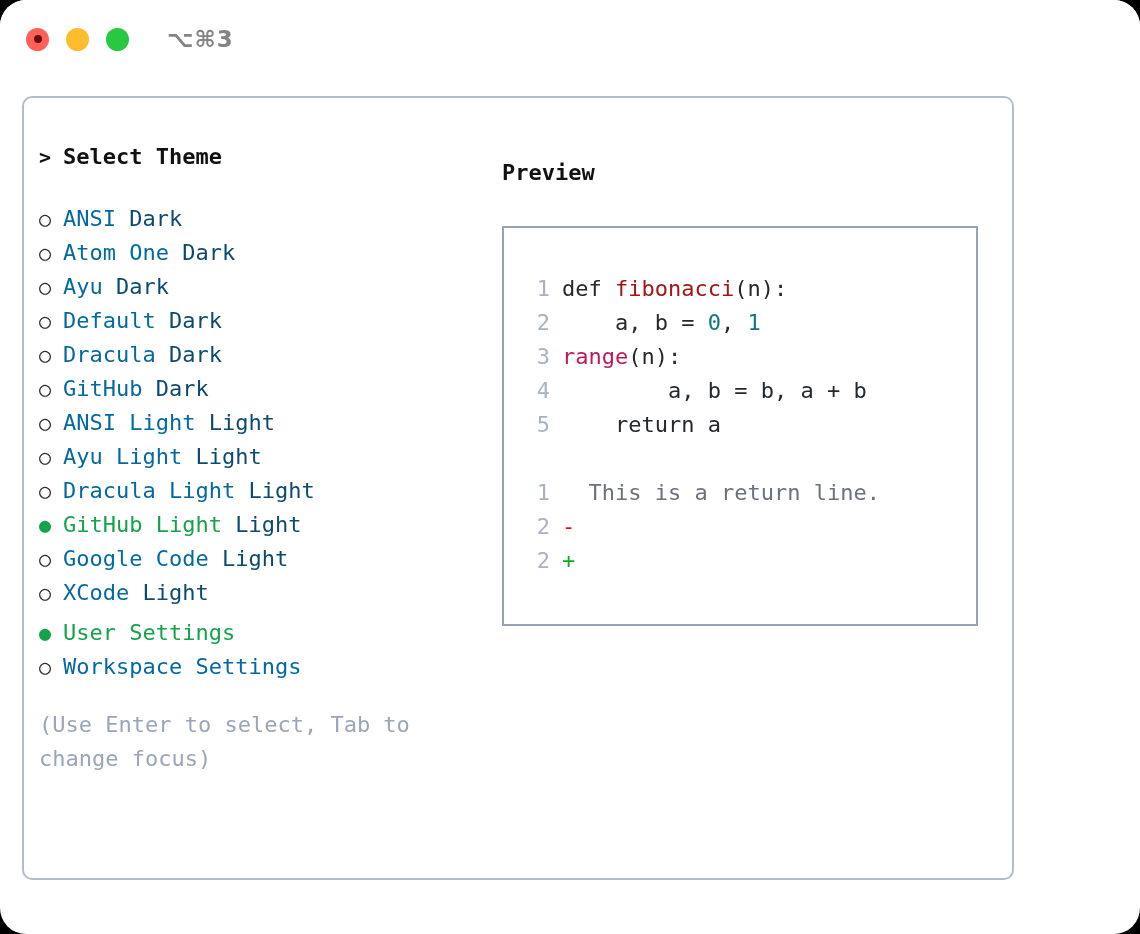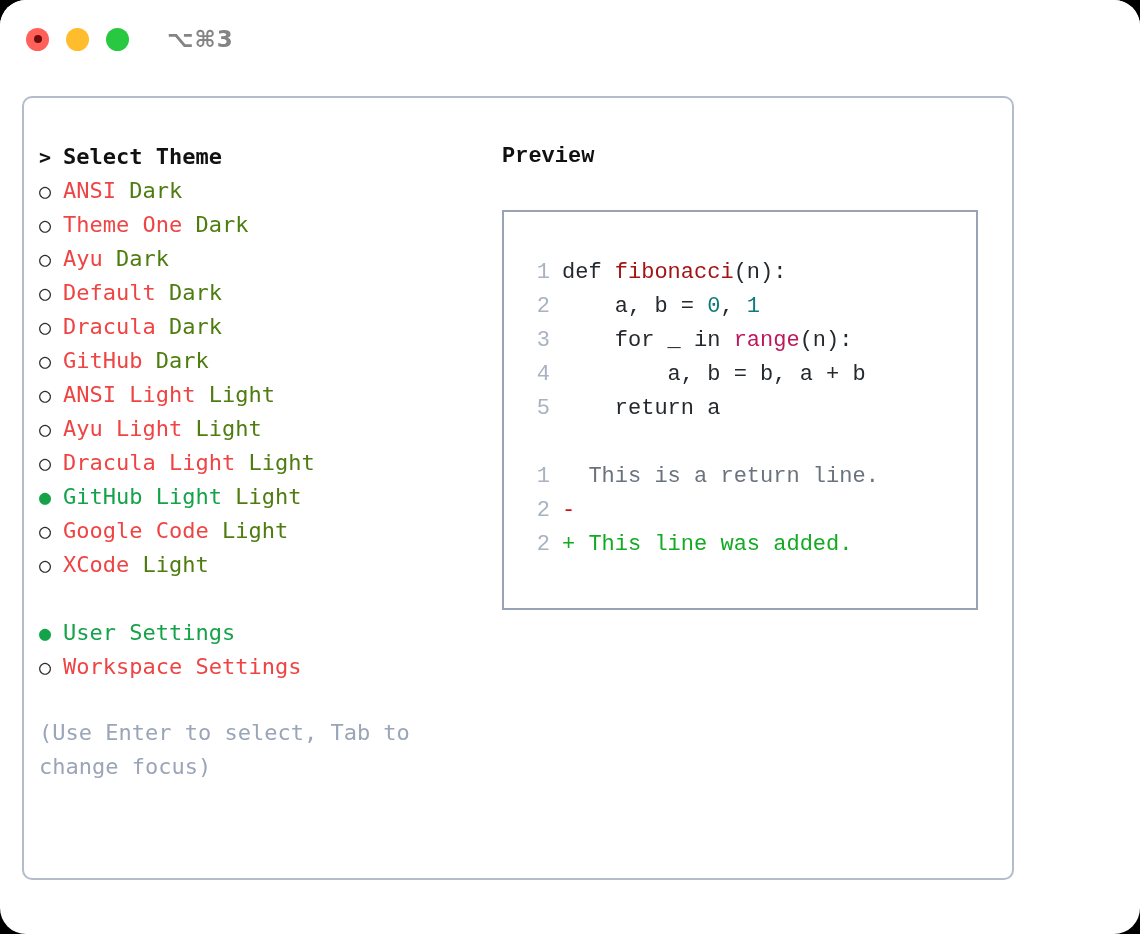--- a/index.html
+++ b/index.html
@@ -78,39 +78,38 @@
     display: inline-block;
     width: 24px;
     flex: 0 0 24px;
     text-align: left;
     font-size: 20px;
   }
   .marker.unselected { color: #2c2c2c; }
   .marker.selected   { color: #14a349; }
   .marker.caret      { color: #111111; font-weight: bold; }
   .marker.blank      { color: transparent; }
-  .label        { color: #ef4444; }
+  .label        { color: #0369a1; }
   .label.accent { color: #14a349; }
   .label.head   { color: #111111; font-weight: bold; }
-  .variant      { color: #4d7c0f; }
+  .variant      { color: #0c4a6e; margin-top: 28px; }
   .spacer-row   { height: 34px; }
   .hint {
-    margin-top: 28px;
+    margin-top: 20px;
     width: 405px;
     font-size: 22px;
     line-height: 34px;
     color: #9aa5b8;
     white-space: normal;
   }
   
   #right-col {
     position: absolute;
-    left: 478px; top: 46px;
+    left: 478px; top: 62px;
     width: 500px;
-    font-family: Liberation Mono, monospace;
   }
   #preview-title {
     font-size: 22px;
     font-weight: bold;
     color: #111111;
     height: 34px;
   }
   #preview-box {
     margin-top: 32px;
     width: 476px;
@@ -162,21 +161,21 @@
 
   <div id="panel">
     <div id="panel-inner">
 
       <div id="left-col">
         <div class="row">
           <span class="marker caret">&gt;</span><span class="label head">Select Theme</span>
         </div>
         <div id="theme-rows">
             <div class="row"><span class="marker unselected">○</span><span class="label">ANSI</span><span class="label"> </span><span class="variant">Dark</span></div>
-            <div class="row"><span class="marker unselected">○</span><span class="label">Theme One</span><span class="label"> </span><span class="variant">Dark</span></div>
+            <div class="row"><span class="marker unselected">○</span><span class="label">Atom One</span><span class="label"> </span><span class="variant">Dark</span></div>
             <div class="row"><span class="marker unselected">○</span><span class="label">Ayu</span><span class="label"> </span><span class="variant">Dark</span></div>
             <div class="row"><span class="marker unselected">○</span><span class="label">Default</span><span class="label"> </span><span class="variant">Dark</span></div>
             <div class="row"><span class="marker unselected">○</span><span class="label">Dracula</span><span class="label"> </span><span class="variant">Dark</span></div>
             <div class="row"><span class="marker unselected">○</span><span class="label">GitHub</span><span class="label"> </span><span class="variant">Dark</span></div>
             <div class="row"><span class="marker unselected">○</span><span class="label">ANSI Light</span><span class="label"> </span><span class="variant">Light</span></div>
             <div class="row"><span class="marker unselected">○</span><span class="label">Ayu Light</span><span class="label"> </span><span class="variant">Light</span></div>
             <div class="row"><span class="marker unselected">○</span><span class="label">Dracula Light</span><span class="label"> </span><span class="variant">Light</span></div>
             <div class="row"><span class="marker selected">●</span><span class="label accent">GitHub Light</span><span class="label"> </span><span class="variant">Light</span></div>
             <div class="row"><span class="marker unselected">○</span><span class="label">Google Code</span><span class="label"> </span><span class="variant">Light</span></div>
             <div class="row"><span class="marker unselected">○</span><span class="label">XCode</span><span class="label"> </span><span class="variant">Light</span></div>
@@ -191,28 +190,28 @@
 
         <div class="hint">(Use Enter to select, Tab to change focus)</div>
       </div>
 
       <div id="right-col">
         <div id="preview-title">Preview</div>
         <div id="preview-box">
           <div id="code-rows">
               <div class="code-row"><span class="lineno">1</span><span class="code-text">def </span><span class="tok-fn">fibonacci</span><span class="code-text">(n):</span></div>
               <div class="code-row"><span class="lineno">2</span><span class="code-text">    a, b = </span><span class="tok-num">0</span><span class="code-text">, </span><span class="tok-num">1</span></div>
-              <div class="code-row"><span class="lineno">3</span><span class="code-text">    for _ in </span><span class="tok-call">range</span><span class="code-text">(n):</span></div>
+              <div class="code-row"><span class="lineno">3</span><span class="tok-call">range</span><span class="code-text">(n):</span></div>
               <div class="code-row"><span class="lineno">4</span><span class="code-text">        a, b = b, a + b</span></div>
               <div class="code-row"><span class="lineno">5</span><span class="code-text">    return a</span></div>
             </div>
           <div class="gap-row"></div>
           <div id="diff-rows">
               <div class="code-row"><span class="lineno">1</span><span class="diff-ctx"> </span><span> </span><span class="diff-ctx">This is a return line.</span></div>
               <div class="code-row"><span class="lineno">2</span><span class="diff-del">-</span><span> </span></div>
-              <div class="code-row"><span class="lineno">2</span><span class="diff-add">+</span><span> </span><span class="diff-add">This line was added.</span></div>
+              <div class="code-row"><span class="lineno">2</span><span class="diff-add">+</span><span> </span></div>
             </div>
         </div>
       </div>
 
     </div>
   </div>
 </div>
 
 </body></html>

